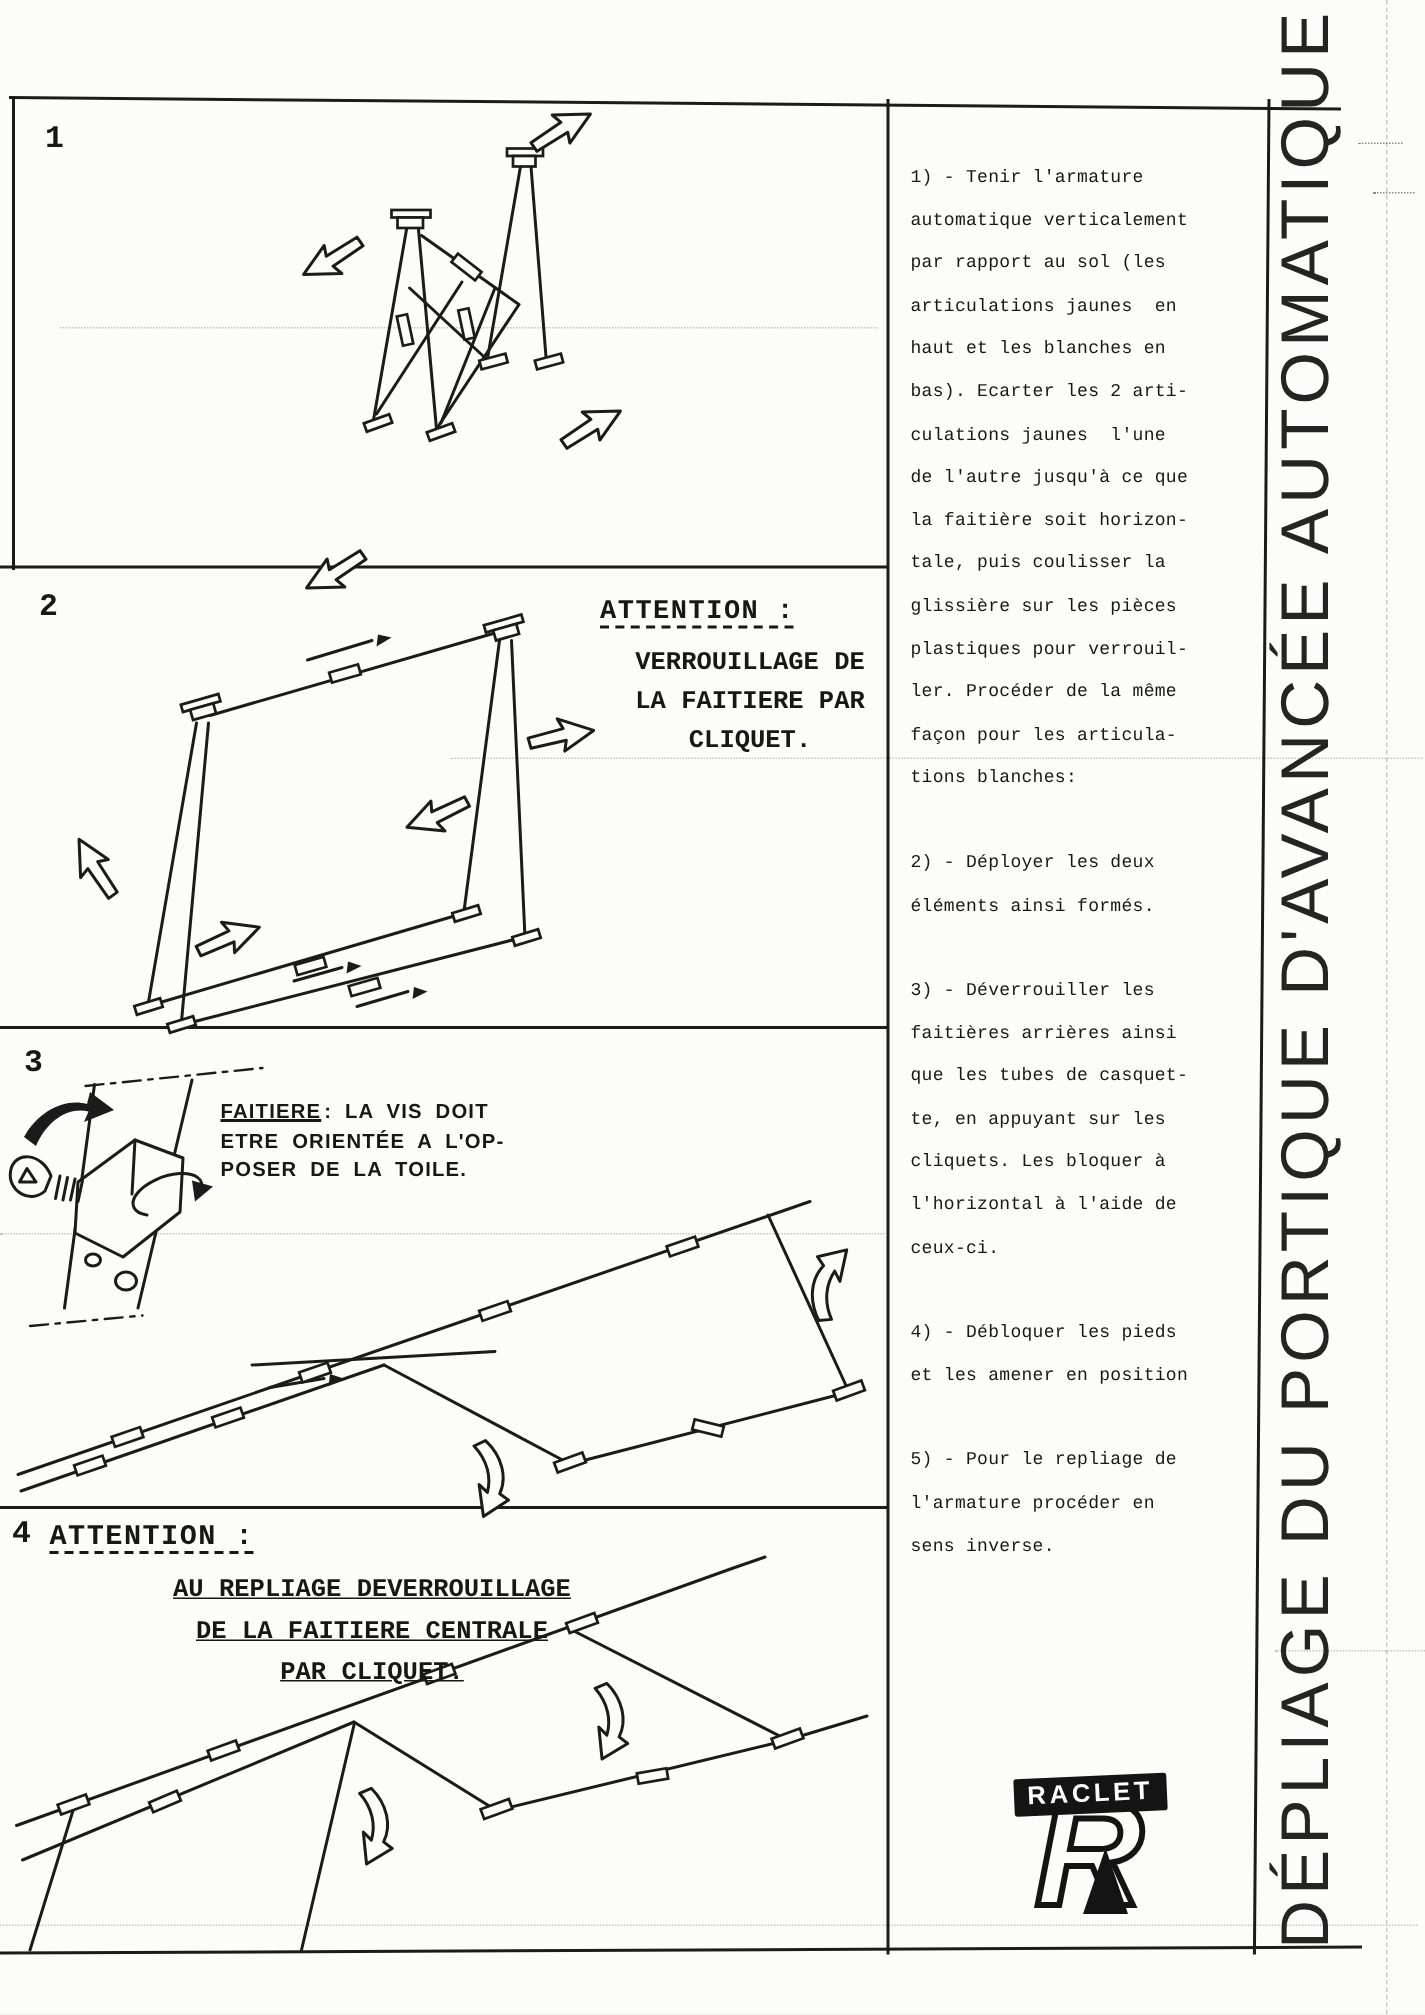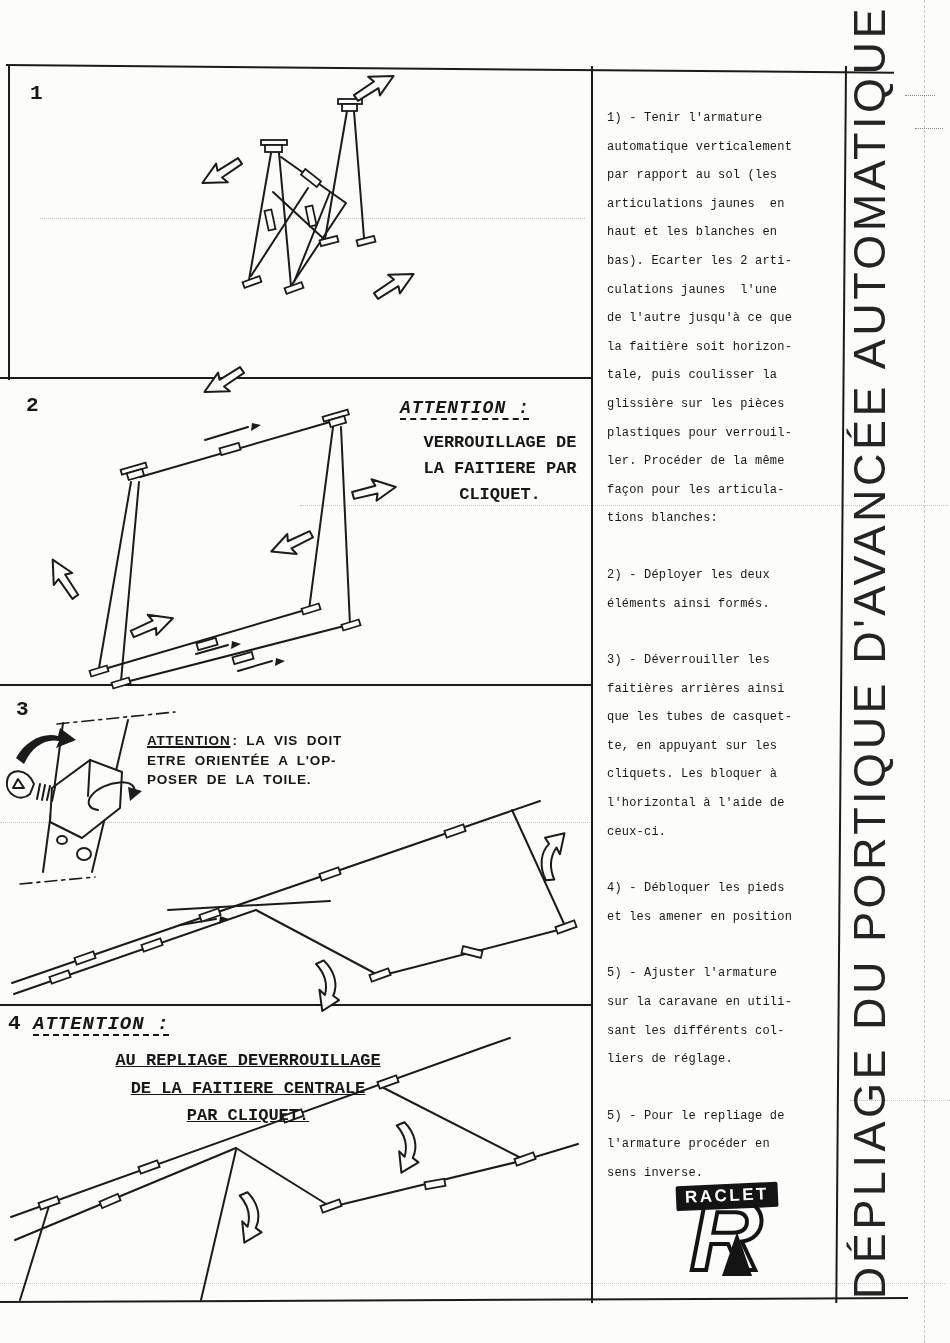--- a/index.html
+++ b/index.html
@@ -12,21 +12,21 @@
   .hl{height:2.4px;} .vl{width:2.2px;}
   .artifact{position:absolute;border-top:1px dotted rgba(0,0,0,0.22);height:0;}
   .vart{position:absolute;border-left:1px dashed rgba(0,0,0,0.20);width:0;}
   .pnum{position:absolute;font-weight:bold;font-size:21px;letter-spacing:1px;}
   svg{position:absolute;overflow:visible;}
   
   .instructions{position:absolute;left:607px;top:104px;width:248px;}
   .step{font-size:12px;line-height:28.6px;white-space:pre-wrap;margin:0 0 28px 0;letter-spacing:0.2px;}
   
   .att-head{font-weight:bold;font-size:18px;letter-spacing:1px;
-    text-decoration:underline;text-decoration-style:dashed;text-decoration-thickness:2px;text-underline-offset:5px;font-style:italic;}
+    text-decoration:underline;text-decoration-style:dashed;text-decoration-thickness:2px;text-underline-offset:5px;}
   .att-body{font-weight:bold;font-size:17px;line-height:26px;white-space:pre-wrap;margin-top:12px;text-align:center;}
   .att2{position:absolute;left:400px;top:398px;width:200px;}
   .att4{position:absolute;left:33px;top:1013px;width:430px;}
   .att4 .att-head{font-size:19px;}
   .att4 .att-body{line-height:27.5px;text-decoration:underline;}
   .note3{position:absolute;left:147px;top:731px;width:240px;
     font-family:"Liberation Sans","DejaVu Sans",sans-serif;font-weight:bold;font-size:13.5px;
     line-height:19.5px;letter-spacing:0.8px;word-spacing:4px;}
   .note3 .lbl{text-decoration:underline;text-decoration-thickness:1.5px;margin-right:2px;}
   .note3 .body{white-space:pre-wrap;}
@@ -222,21 +222,21 @@
   </svg>
 
   <div class="att2">
     <div class="att-head">ATTENTION :</div>
     <div class="att-body">VERROUILLAGE DE
 LA FAITIERE PAR
 CLIQUET.</div>
   </div>
 
   <div class="note3">
-    <span class="lbl">ATTENTION</span><span class="body">: LA VIS DOIT
+    <span class="lbl">FAITIERE</span><span class="body">: LA VIS DOIT
 ETRE ORIENTÉE A L'OP-
 POSER DE LA TOILE.</span>
   </div>
 
   <div class="att4">
     <div class="att-head">ATTENTION :</div>
     <div class="att-body">AU REPLIAGE DEVERROUILLAGE
 DE LA FAITIERE CENTRALE
 PAR CLIQUET.</div>
   </div>
@@ -261,24 +261,20 @@
 éléments ainsi formés.</div>
     <div class="step">3) - Déverrouiller les
 faitières arrières ainsi
 que les tubes de casquet-
 te, en appuyant sur les
 cliquets. Les bloquer à
 l'horizontal à l'aide de
 ceux-ci.</div>
     <div class="step">4) - Débloquer les pieds
 et les amener en position</div>
-    <div class="step">5) - Ajuster l'armature
-sur la caravane en utili-
-sant les différents col-
-liers de réglage.</div>
     <div class="step">5) - Pour le repliage de
 l'armature procéder en
 sens inverse.</div>
   </div>
 
   <div class="logo">
     <svg width="120" height="92" viewBox="0 0 120 92">
       <text x="14" y="82" font-family="Liberation Sans, sans-serif" font-size="100" font-weight="bold" font-style="italic" fill="#fcfcfa" stroke="#141414" stroke-width="4">R</text>
       <polygon points="46,88 61,44 76,88" fill="#141414"></polygon>
     </svg>

